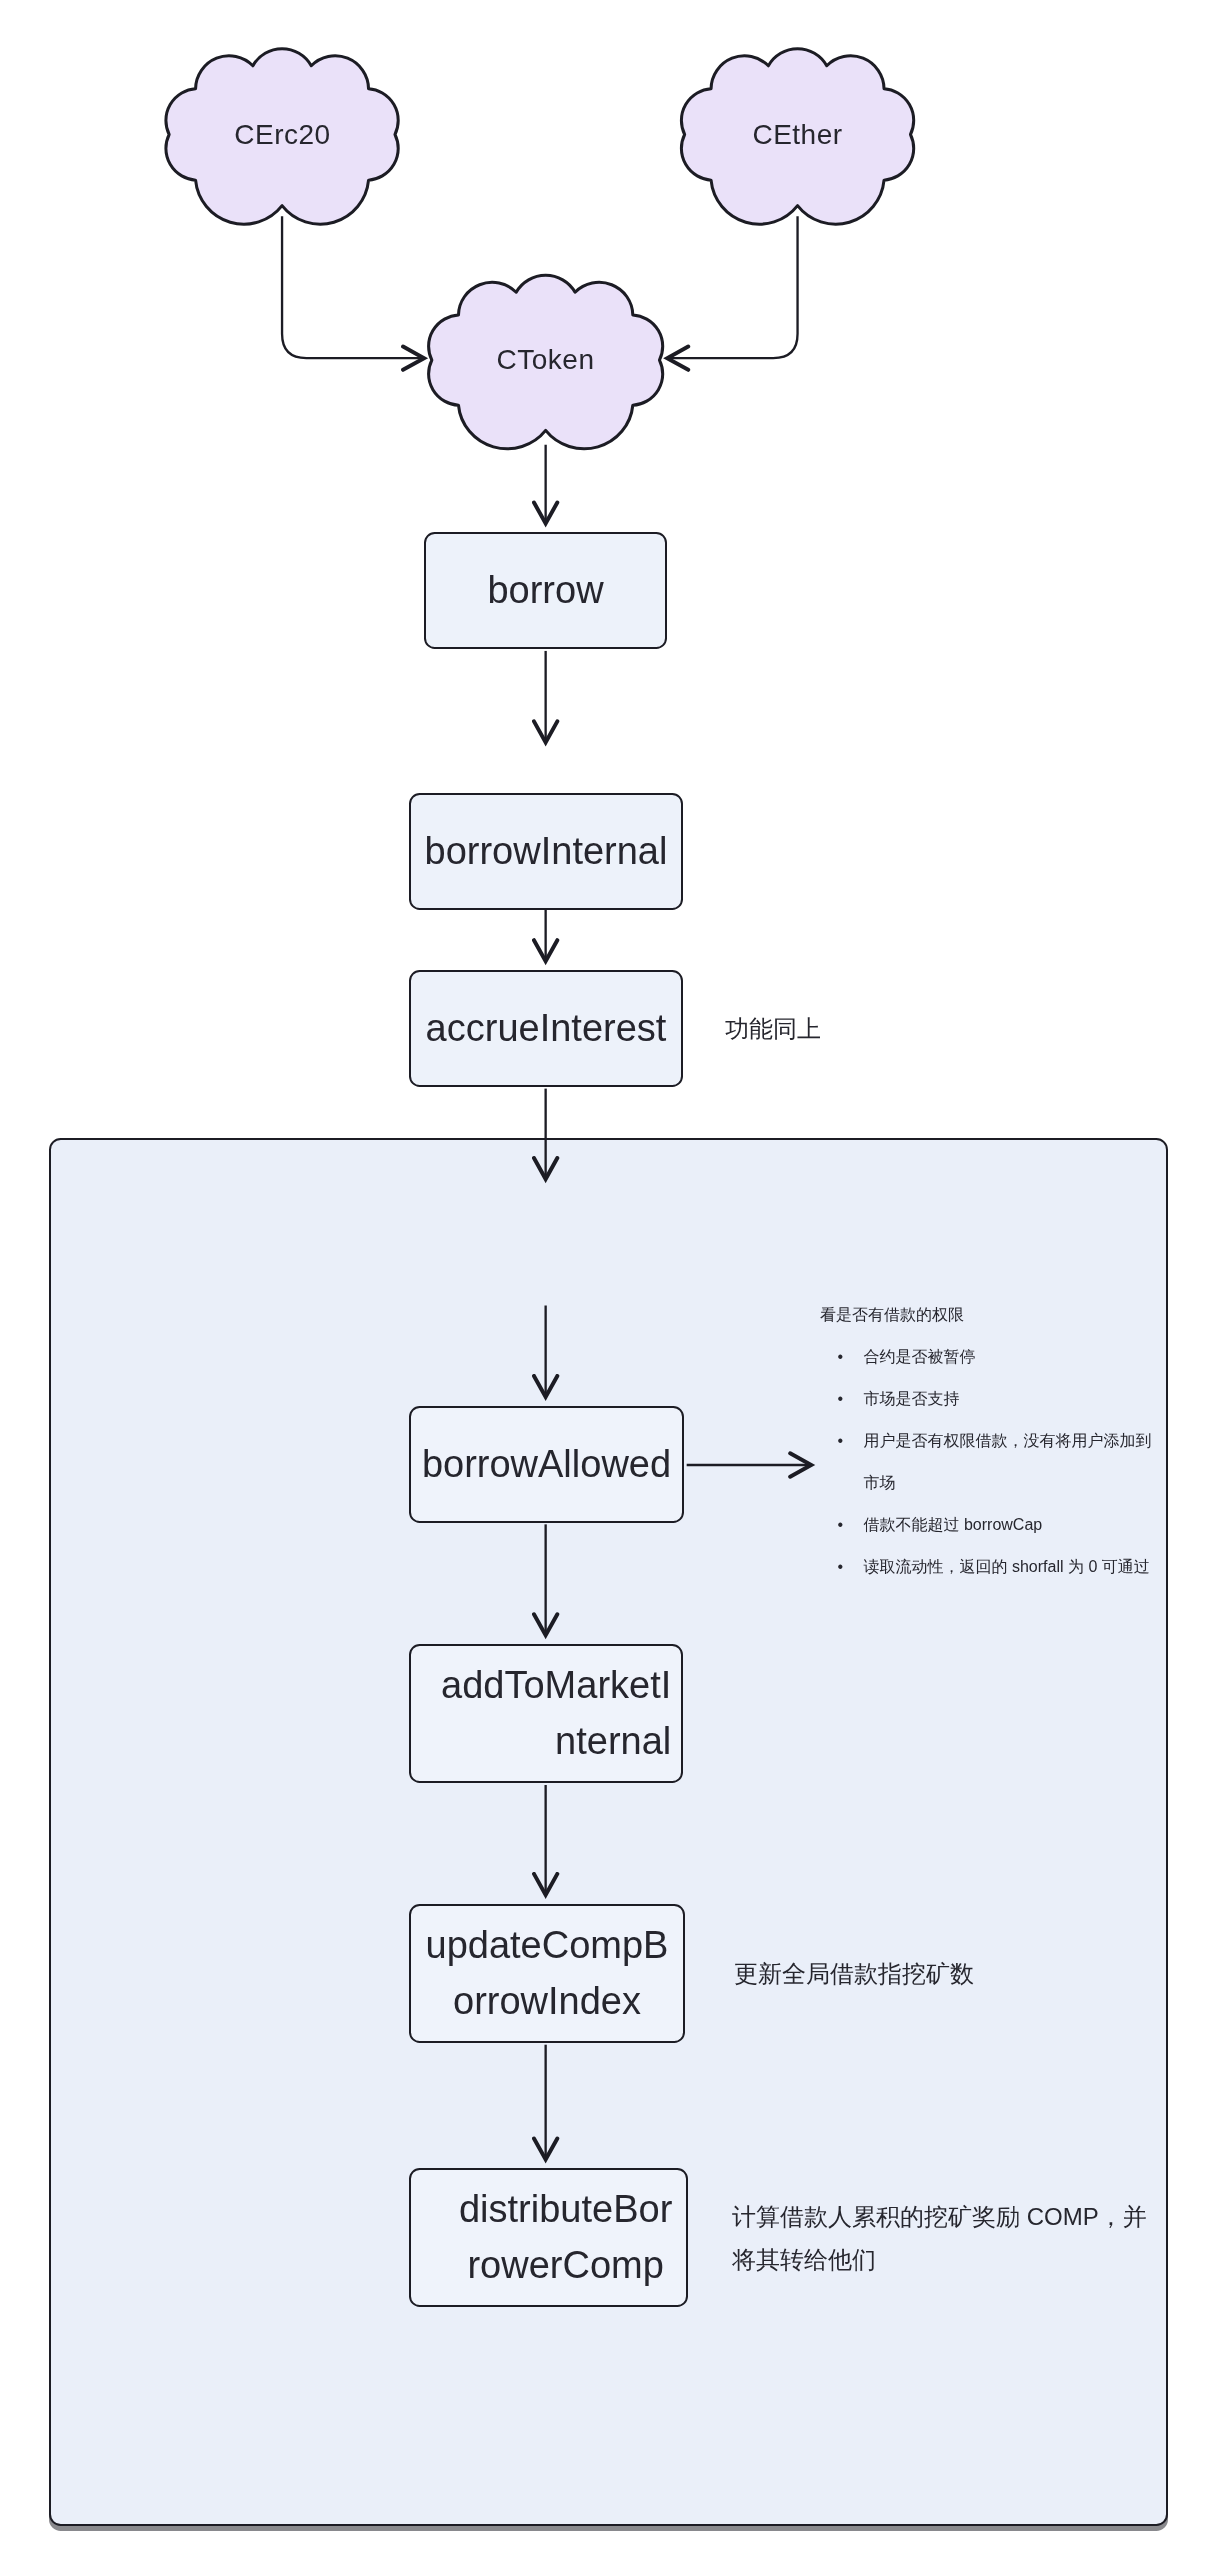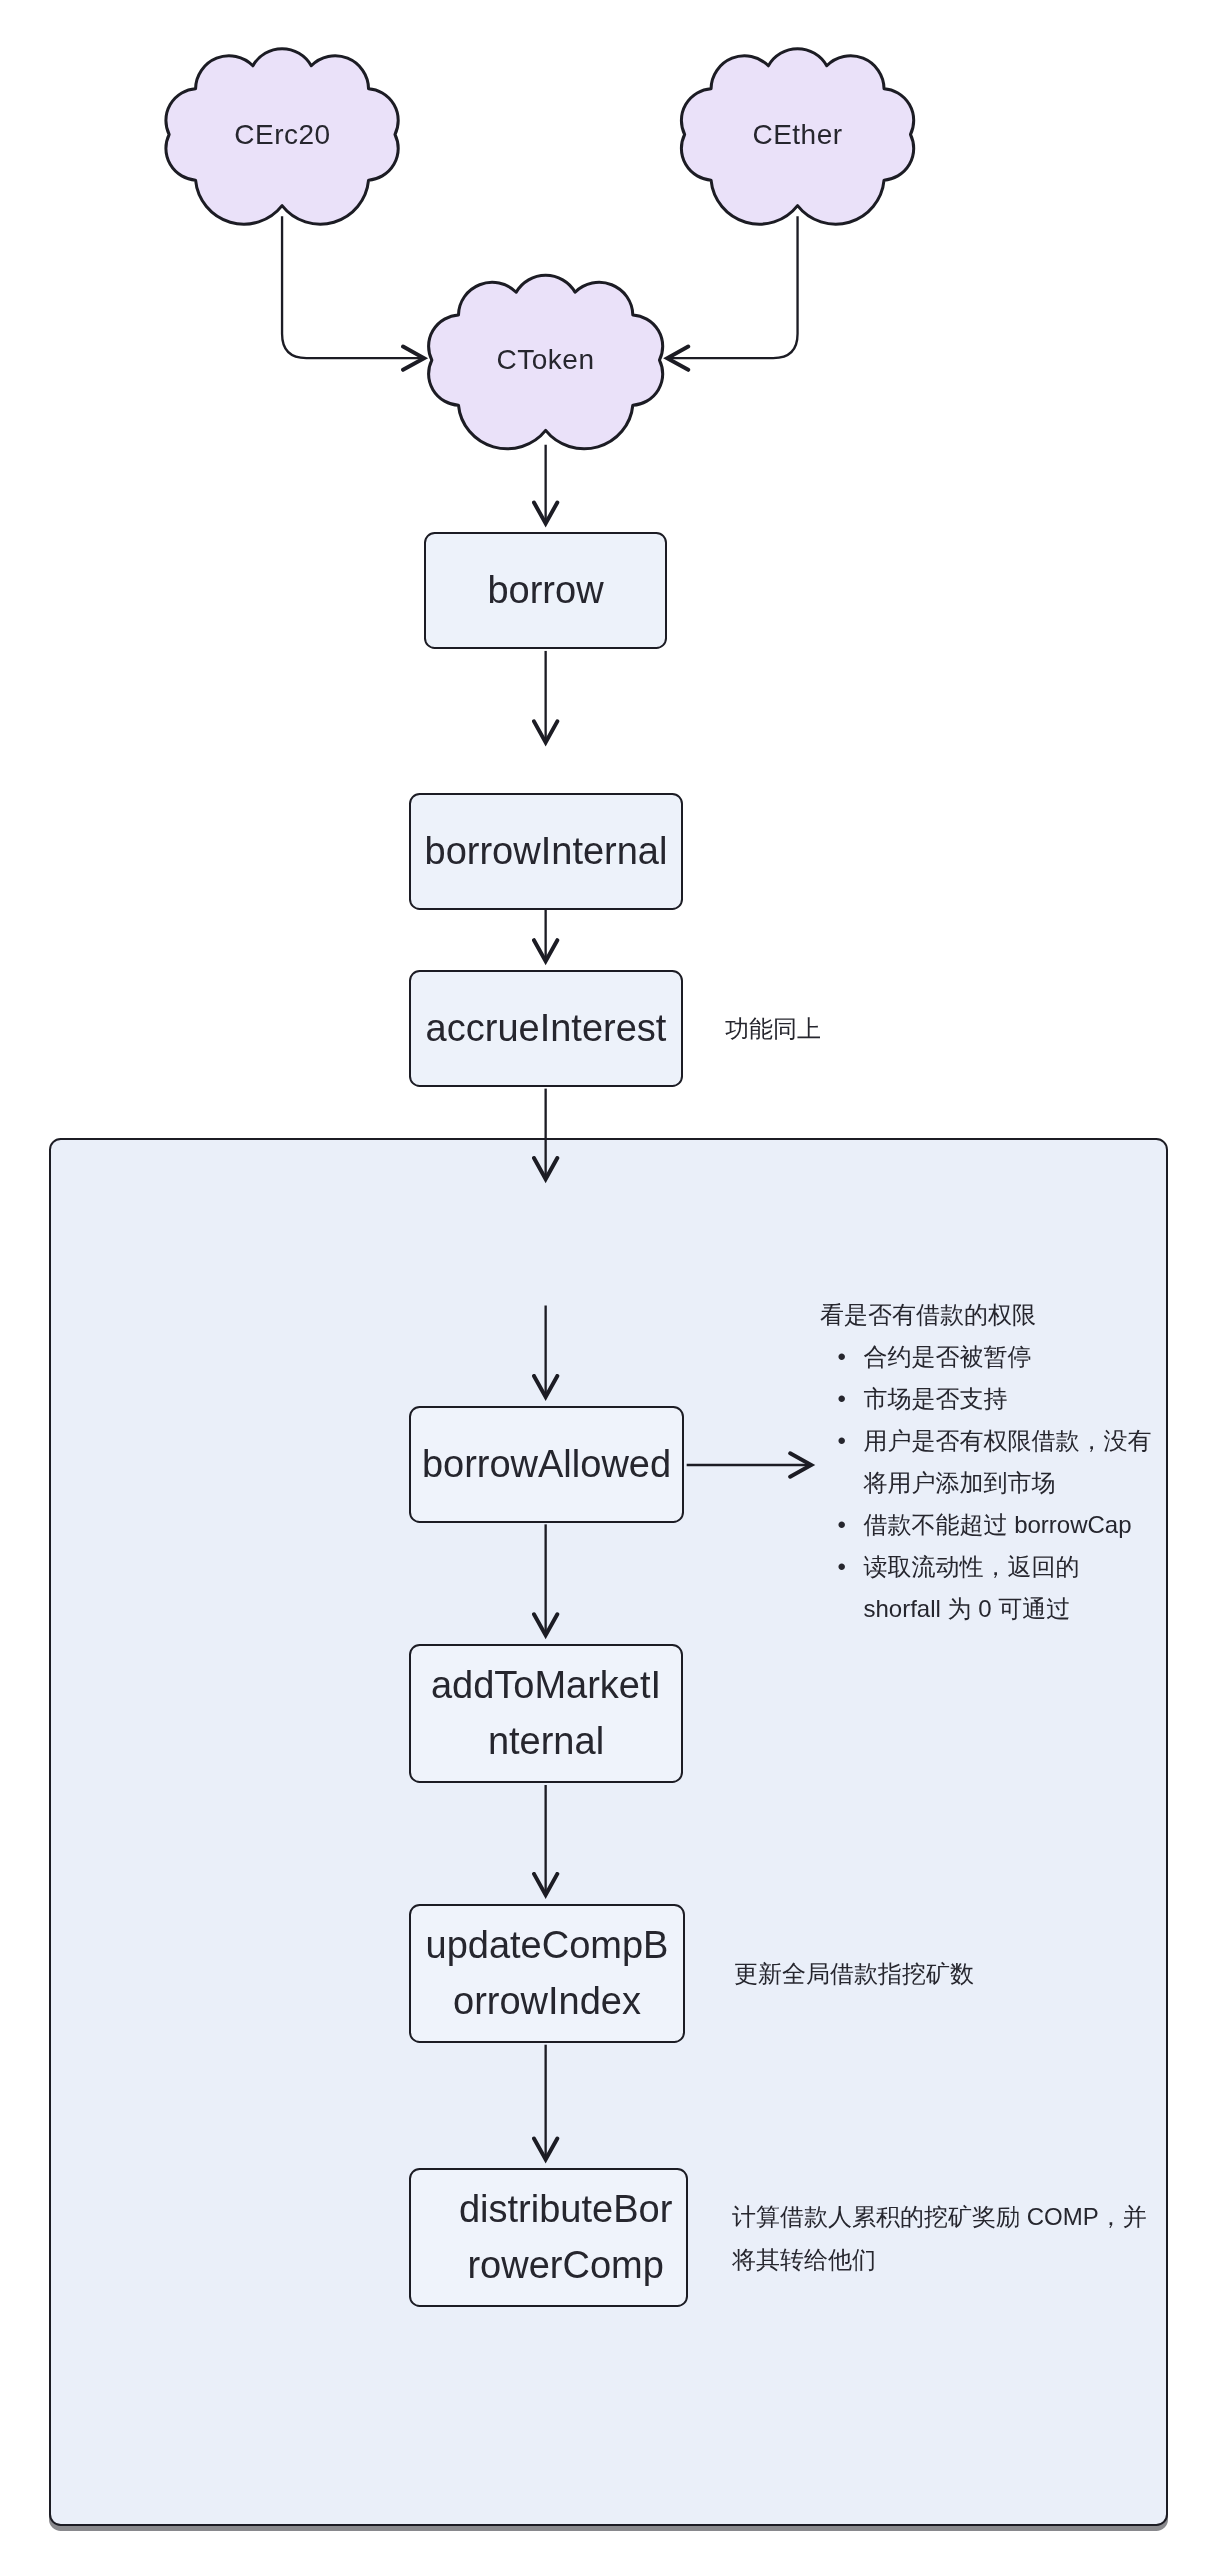--- a/index.html
+++ b/index.html
@@ -50,21 +50,21 @@
     word-break:break-all;
     overflow-wrap:anywhere;
   }
   .node.outer{background:var(--outer-node-fill);}
   .note{
     position:absolute;display:flex;align-items:center;
     font-size:24px;line-height:43px;color:var(--text);
   }
   .note-block{
     position:absolute;
-    font-size:24px;line-height:42px;color:var(--text);
+    font-size:16px;line-height:42px;color:var(--text);
   }
   .note-block .nb-title{padding-left:0;}
   .note-block ul{margin:0;padding:0 0 0 17.5px;list-style:none;}
   .note-block li{position:relative;padding-left:26px;}
   .note-block li::before{content:"\2022";position:absolute;left:0;top:0;}
 </style>
 </head>
 <body>
 
 <div class="canvas">
@@ -102,21 +102,21 @@
   </svg>
 
   <div class="cloud-label" style="left:157px;top:51px;width:251px;height:167px;">CErc20</div>
   <div class="cloud-label" style="left:672px;top:51px;width:251px;height:167px;text-align:right;">CEther</div>
   <div class="cloud-label" style="left:419px;top:277px;width:253px;height:165px;">CToken</div>
 
   <div class="node outer" style="left:424px;top:532px;width:243px;height:117px;">borrow</div>
   <div class="node outer" style="left:409px;top:793px;width:274px;height:117px;">borrowInternal</div>
   <div class="node outer" style="left:409px;top:970px;width:274px;height:117px;">accrueInterest</div>
   <div class="node" style="left:409px;top:1406px;width:275px;height:117px;">borrowAllowed</div>
-  <div class="node" style="left:409px;top:1644px;width:274px;height:139px;">addToMarketInternal</div>
+  <div class="node" style="left:409px;top:1644px;width:274px;height:139px;text-align:right;">addToMarketInternal</div>
   <div class="node" style="left:409px;top:1904px;width:276px;height:139px;">updateCompBorrowIndex</div>
   <div class="node" style="left:409px;top:2168px;width:279px;height:139px;padding-left:44px;">distributeBorrowerComp</div>
 
   <div class="note" style="left:725px;top:970px;height:117px;">功能同上</div>
 
   <div class="note-block" style="left:820px;top:1294px;width:340px;">
     <div class="nb-title">看是否有借款的权限</div>
     <ul>
       <li>合约是否被暂停</li>
       <li>市场是否支持</li>

